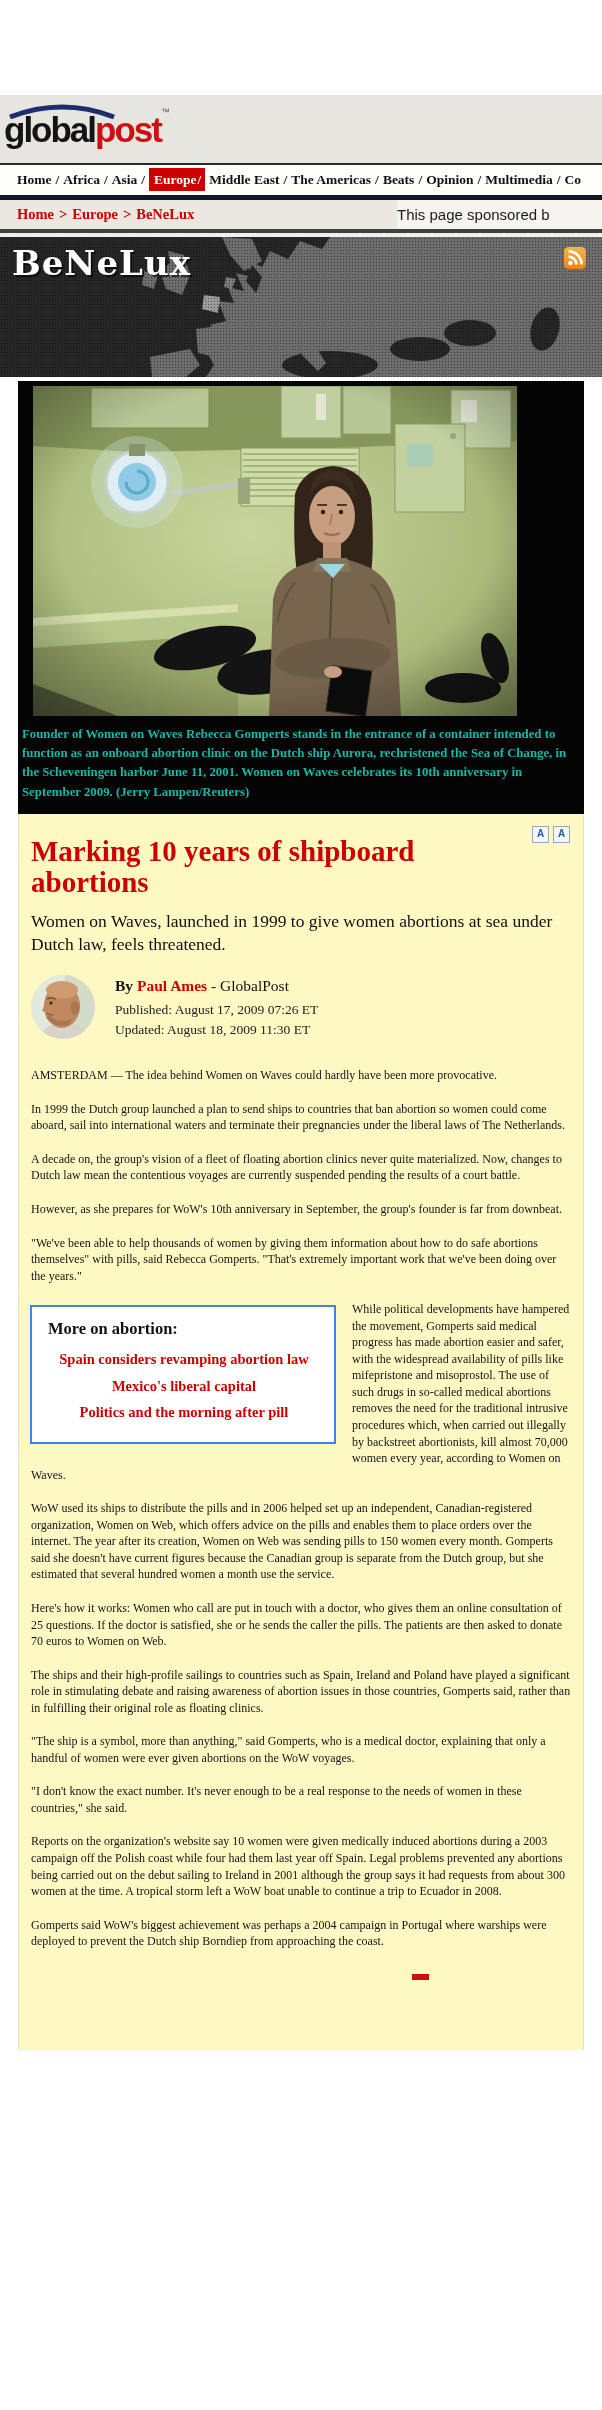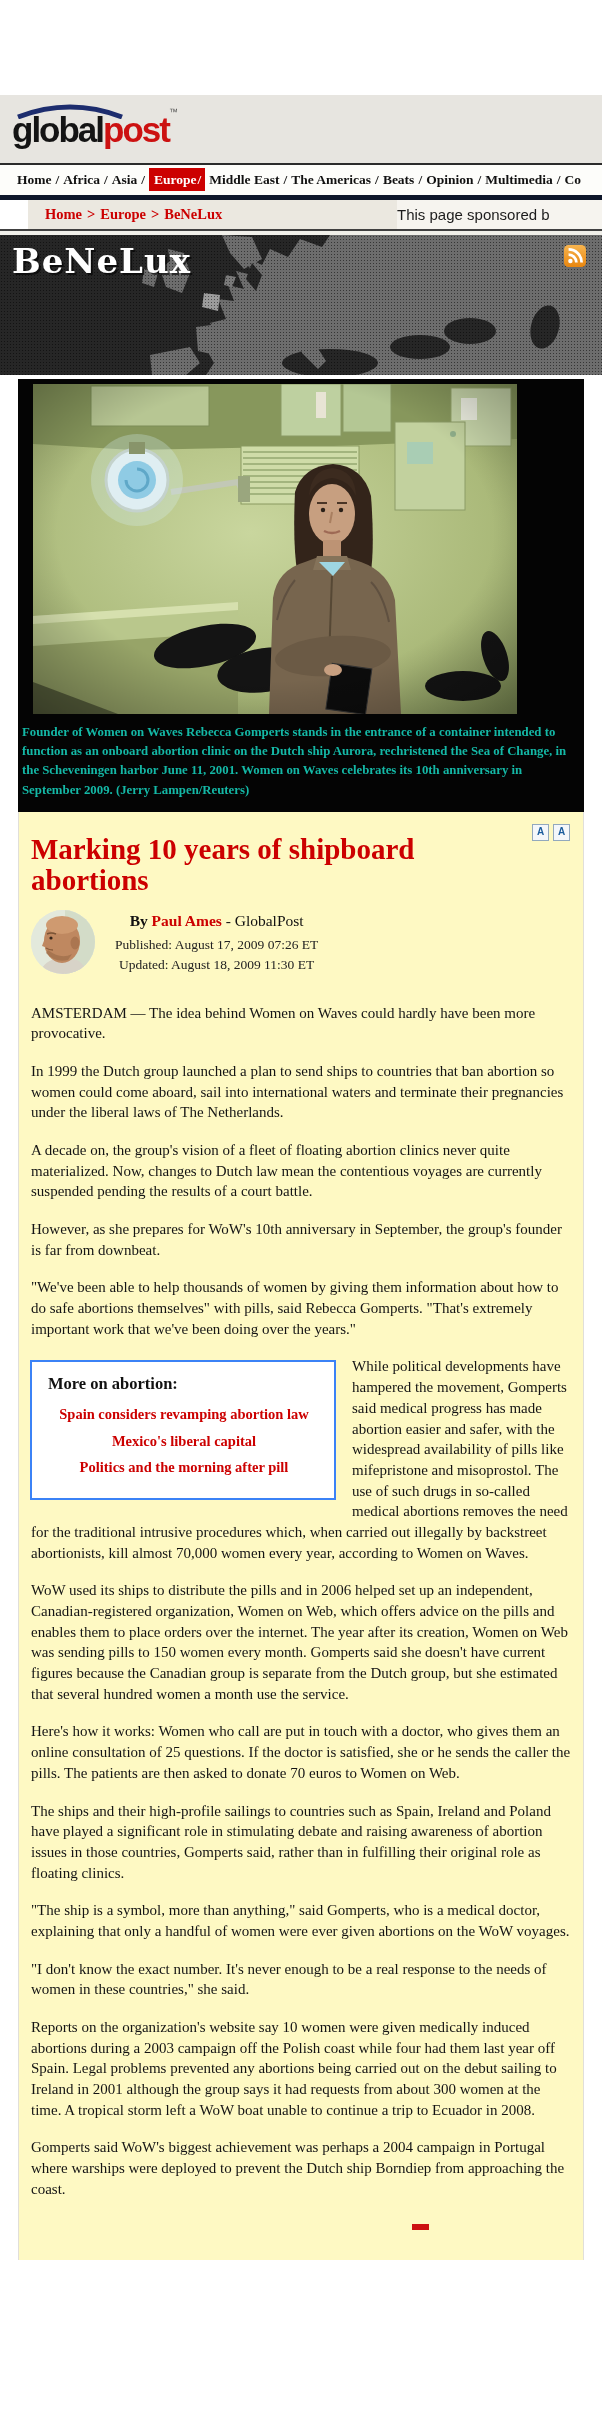--- a/index.html
+++ b/index.html
@@ -1,36 +1,36 @@
 <!DOCTYPE html>
 <html><head>
 <meta charset="utf-8">
 <style>
   html,body{margin:0;padding:0;background:#fff;}
   .page{position:relative;width:602px;height:2410px;margin:0;background:#ffffff;overflow:hidden;font-family:"Liberation Serif",serif;}
   .top-space{height:95px;background:#fff;}
 
   
   .masthead{height:68px;background:#e7e5e0;position:relative;}
-  .logo{position:absolute;left:12px;top:12px;text-decoration:none;display:inline-block;}
+  .logo{position:absolute;left:4px;top:12px;text-decoration:none;display:inline-block;}
   .logo-arc{position:absolute;left:2px;top:-4px;}
   .logo-text{font-family:"Liberation Sans",sans-serif;font-weight:bold;font-size:35px;letter-spacing:-2px;line-height:1.3;}
   .logo-global{color:#141414;}
   .logo-post{color:#cc1111;}
   .logo-tm{font-size:9px;color:#555;vertical-align:top;font-family:"Liberation Sans",sans-serif;}
 
   
   .navbar{height:30px;line-height:30px;background:#fdfdfa;border-top:2px solid #2b2b2b;border-bottom:5px solid #0f172a;padding-left:17px;font-weight:bold;font-size:13.5px;color:#111;white-space:nowrap;overflow:hidden;}
   .nav-item{color:#111;cursor:pointer;}
   .nav-sep{margin:0 4px;color:#111;}
   .nav-item--active{background:#cc0000;color:#fff;padding:4px 1px 4px 5px;}
   .nav-sep--active{background:#cc0000;color:#fff;padding:4px 4px 4px 0;margin:0 4px 0 0;}
 
   
-  .crumbbar{display:flex;height:29px;border-bottom:2px solid #404040;padding-left:28px;}
+  .crumbbar{display:flex;height:29px;border-bottom:4px solid #404040;}
   .crumbs{flex:1;background:#ebe8e0;line-height:29px;padding-left:17px;font-weight:bold;font-size:14.5px;color:#cc0000;}
   .crumb{color:#cc0000;cursor:pointer;}
   .crumb-sep{margin:0 5px;color:#cc0000;}
   .sponsor{width:205px;background:#f6f4ef;line-height:29px;font-family:"Liberation Sans",sans-serif;font-size:15px;color:#1c1c1c;white-space:nowrap;overflow:hidden;}
 
   
   .banner-gap{height:4px;background:#f0efe9;}
   .banner{position:relative;height:140px;background:#262626;overflow:hidden;}
   .banner::after{content:"";position:absolute;inset:0;background-image:radial-gradient(rgba(0,0,0,0.5) 1px,rgba(0,0,0,0) 1px);background-size:3px 3px;pointer-events:none;}
   .banner-map{position:absolute;left:0;top:0;}
@@ -42,28 +42,28 @@
   .photo-block{background:#040404;padding-top:5px;}
   .photo-block figure{margin:0;}
   .photo-img{display:block;margin-left:15px;width:484px;height:330px;background:#8fa263;}
   .caption{padding:9px 14px 12px 4px;color:#14b8a6;font-size:12.8px;line-height:1.5;font-weight:bold;}
 
   .article{position:relative;background:#fef9c3;border-left:1px solid #e1dfd9;border-right:1px solid #e1dfd9;padding:6px 11px 30px 11px;min-height:1200px;}
   .font-controls{float:right;margin:6px 2px 0 0;}
   .fbtn{display:inline-block;width:15px;height:15px;border:1px solid #93a9bd;background:#f4f7fa;color:#1c5d9c;font-family:"Liberation Sans",sans-serif;font-weight:bold;font-size:10px;line-height:14px;text-align:center;margin-left:4px;cursor:pointer;vertical-align:top;}
   .headline{color:#cc0000;font-size:29px;line-height:1.08;font-weight:bold;margin:16px 0 12px 1px;width:500px;}
   .subhead{font-size:17.5px;line-height:1.28;color:#101010;margin:0 0 20px 1px;width:530px;}
-  .byline{display:flex;margin:14px 0 28px 1px;text-align:center;}
+  .byline{display:flex;margin:14px 0 28px 1px;}
   .avatar{width:64px;height:64px;border-radius:50%;overflow:hidden;flex:0 0 64px;background:#e3e9dc;}
   .byline-text{margin-left:20px;padding-top:2px;font-size:15.5px;color:#111;}
   .by-line{margin-bottom:5px;}
   .by-author{color:#cc0000;font-weight:bold;cursor:pointer;}
   .by-prefix{font-weight:bold;}
   .meta{font-size:13.5px;line-height:1.45;color:#222;}
-  .para{font-size:15px;line-height:1.38;color:#141414;margin:0 1px 17px 1px;}
+  .para{font-size:12px;line-height:1.38;color:#141414;margin:0 1px 17px 1px;}
   .related-box{float:left;width:272px;border:2px solid #3b82f6;background:#fff;padding:10px 14px 12px 16px;margin:4px 16px 6px 0;}
   .related-title{font-weight:bold;font-size:16.5px;color:#111;margin:2px 0 12px 0;}
   .related-link{display:block;color:#cc0000;font-weight:bold;font-size:14.5px;line-height:1.2;margin-bottom:9px;cursor:pointer;text-decoration:none;text-align:center;}
   .clear{clear:both;}
   .end-dash{width:17px;height:6px;background:#cc1111;margin:24px 0 0 382px;}
 </style>
 </head>
 <body>
 
 <div class="page">
@@ -209,20 +209,21 @@
         </svg>
         <figcaption class="caption">Founder of Women on Waves Rebecca Gomperts stands in the entrance of a container intended to function as an onboard abortion clinic on the Dutch ship Aurora, rechristened the Sea of Change, in the Scheveningen harbor June 11, 2001. Women on Waves celebrates its 10th anniversary in September 2009. (Jerry Lampen/Reuters)</figcaption>
       </figure>
     </div>
 
     <div class="article">
       <div class="font-controls">
         <span class="fbtn">A</span><span class="fbtn">A</span>
       </div>
       <h1 class="headline">Marking 10 years of shipboard abortions</h1>
+      <p class="subhead">Women on Waves, launched in 1999 to give women abortions at sea under Dutch law, feels threatened.</p>
 
       <div class="byline">
         <div class="avatar">
           <svg viewBox="0 0 64 64" width="64" height="64">
             <rect width="64" height="64" fill="#e3e9dc"></rect>
             <rect x="34" width="30" height="64" fill="#d3dcc8"></rect>
             <path d="M8,64 Q13,50 28,48 L46,50 Q54,54 56,64 Z" fill="#d8d3c8"></path>
             <ellipse cx="31" cy="31" rx="18" ry="22" fill="#bf8860"></ellipse>
             <ellipse cx="31" cy="15" rx="16" ry="9" fill="#cf9a70"></ellipse>
             <ellipse cx="44" cy="33" rx="4.5" ry="6.5" fill="#ab7650"></ellipse>

